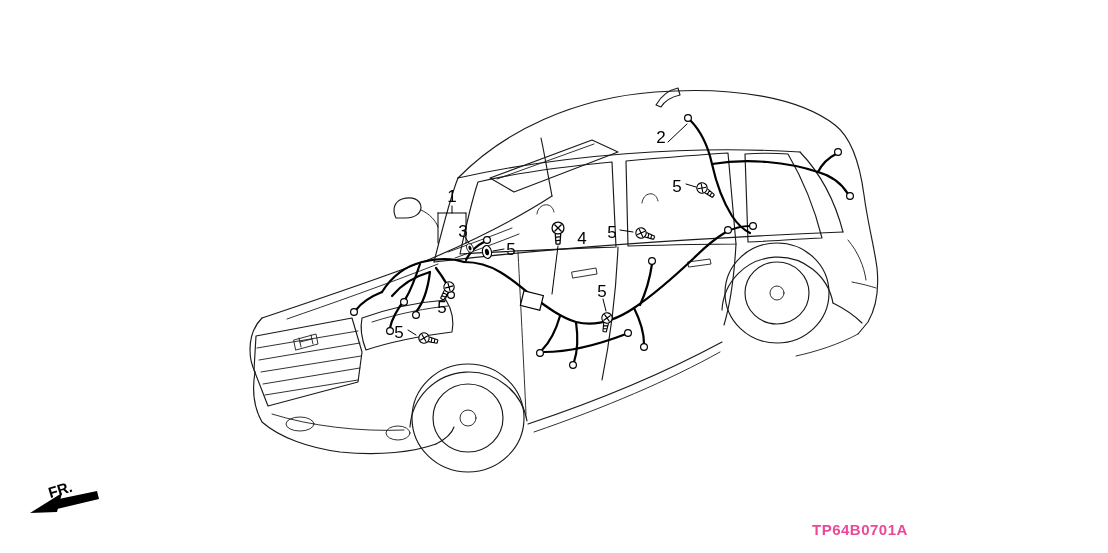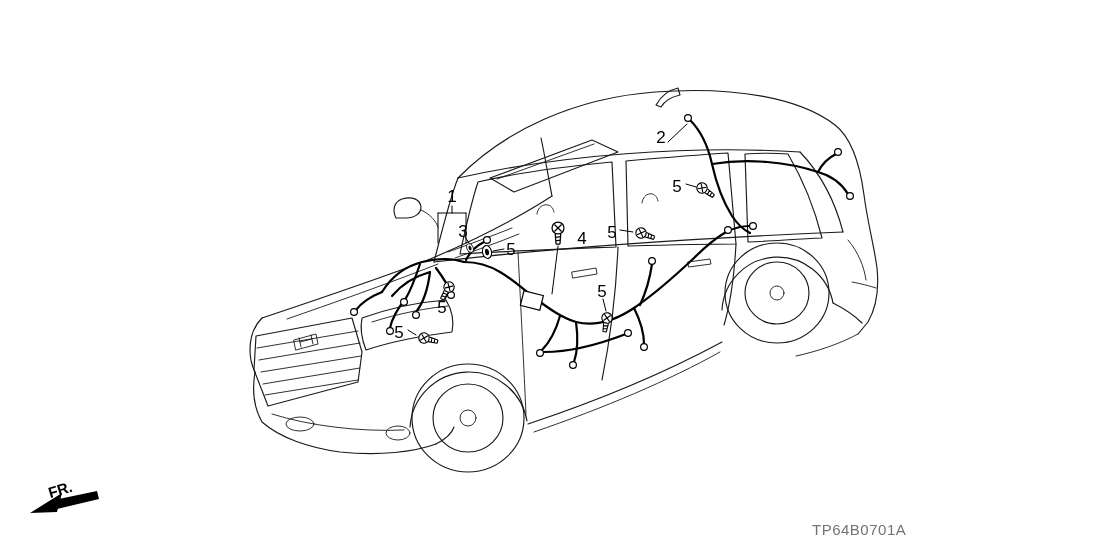--- a/index.html
+++ b/index.html
@@ -17,23 +17,23 @@
     font-size:17px;
     line-height:1;
     color:#000;
     user-select:none;
   }
   .part-code{
     position:absolute;
     left:812px;top:521px;
     width:140px;
     font-size:15px;
-    font-weight:normal;
+    font-weight:bold;
     letter-spacing:0.5px;
-    color:#737373;
+    color:#ec4899;
   }
   .fr-label{
     position:absolute;
     left:48px;top:481px;
     font-size:15px;
     font-weight:bold;
     color:#000;
     transform:rotate(-17deg);
   }
   .car-line{fill:none;stroke:#1a1a1a;stroke-width:1.15;stroke-linecap:round;stroke-linejoin:round;}

